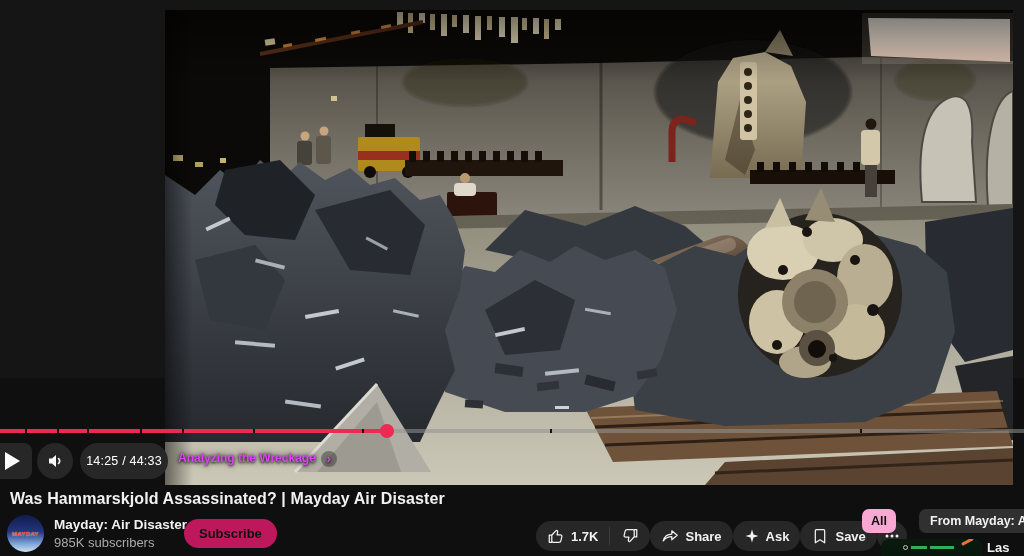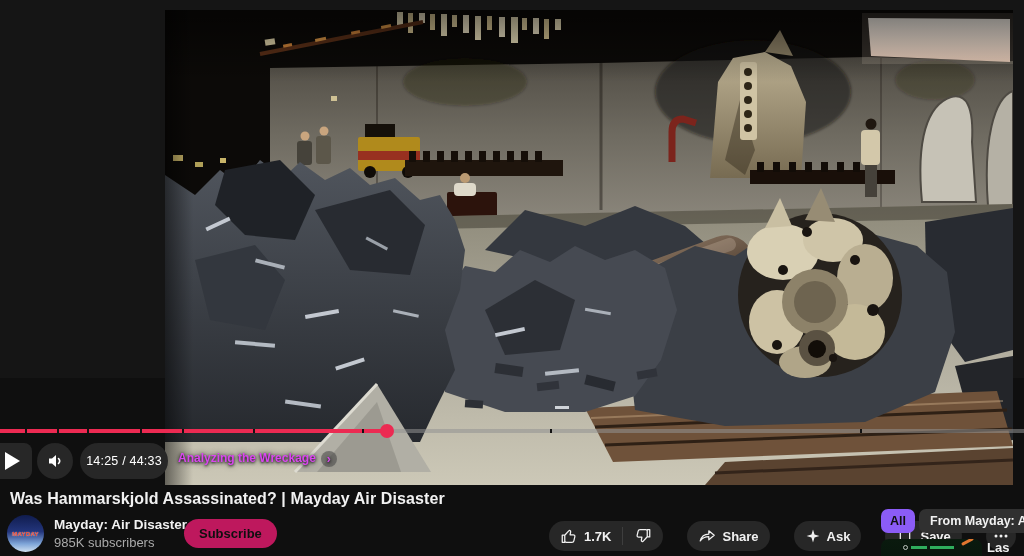--- a/index.html
+++ b/index.html
@@ -38,33 +38,33 @@
   .avatar { position:absolute; left:7px; top:30px; width:37px; height:37px; border-radius:50%;
     background:linear-gradient(180deg,#101c4e 0%, #23357c 45%, #7fa6d9 78%, #cfe0f0 100%);
     display:flex; align-items:center; justify-content:center; overflow:hidden; cursor:pointer; }
   .avatar span { color:#e8412e; font-size:6px; font-weight:700; letter-spacing:.3px; text-shadow:0 0 1px #fff; }
   .ch-name { position:absolute; left:54px; top:32px; color:#f1f1f1; font-size:13.5px; font-weight:700; cursor:pointer; }
   .verified { color:#aaa; font-size:10px; margin-left:4px; font-weight:400; }
   .ch-subs { position:absolute; left:54px; top:50px; color:#aaaaaa; font-size:13px; }
   .subscribe { position:absolute; left:184px; top:34px; height:29px; padding:0 15px; border:none; border-radius:15px;
     background:#be185d; color:#0f0f0f; font-size:13px; font-weight:600; font-family:inherit; cursor:pointer; display:flex; align-items:center; }
 
-  .actions { position:absolute; left:549px; top:36px; display:flex; gap:24px; align-items:center; }
+  .actions { position:absolute; left:536px; top:36px; display:flex; gap:0; align-items:center; }
   .pill { height:30px; background:#272727; border-radius:15px; display:flex; align-items:center;
     color:#f1f1f1; font-size:13px; font-weight:600; cursor:pointer; }
   .pill svg { display:block; }
   .seg { display:flex; align-items:center; gap:6px; padding:0 11px; }
   .seg-divider { width:1px; height:18px; background:#3e3e3e; }
   .pill-label { white-space:nowrap; }
   .more-pill { width:30px; justify-content:center; }
 
   
   .chip { position:absolute; top:24px; height:24px; border-radius:7px; display:flex; align-items:center;
     font-size:12.5px; font-weight:600; padding:0 9px; cursor:pointer; white-space:nowrap; }
-  .chip-all { left:881px; background:#8b5cf6; color:#0f0f0f; }
+  .chip-all { left:862px; background:#f9a8d4; color:#0f0f0f; }
   .chip-from { left:919px; background:#303030; color:#f1f1f1; padding:0 11px; }
   .side-thumb { position:absolute; left:881px; top:54px; width:101px; height:56px; border-radius:8px;
     background:linear-gradient(180deg,#0a1a0e 0%, #05100a 100%); cursor:pointer; overflow:hidden; }
   .thumb-logo { position:absolute; left:22px; top:6px; display:flex; gap:3px; align-items:center; }
   .thumb-logo i { display:block; background:#2fae5d; }
   .thumb-logo .dot { width:5px; height:5px; border-radius:50%; background:transparent; border:1.5px solid #bfc7bf; }
   .thumb-logo .b1 { width:16px; height:3px; }
   .thumb-logo .b2 { width:24px; height:3px; }
   .thumb-orange { position:absolute; right:8px; top:1px; width:13px; height:3px; background:#e0762f; transform:rotate(-28deg); border-radius:2px; }
   .side-title { position:absolute; left:987px; top:55px; color:#f1f1f1; font-size:13px; font-weight:700; cursor:pointer; }

